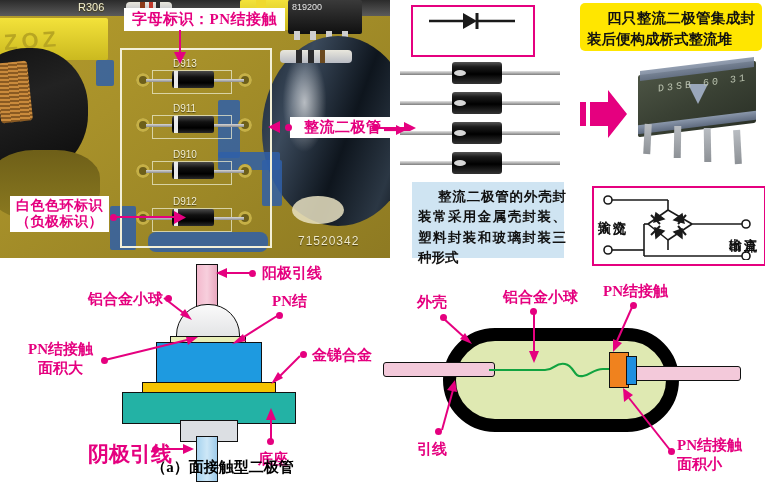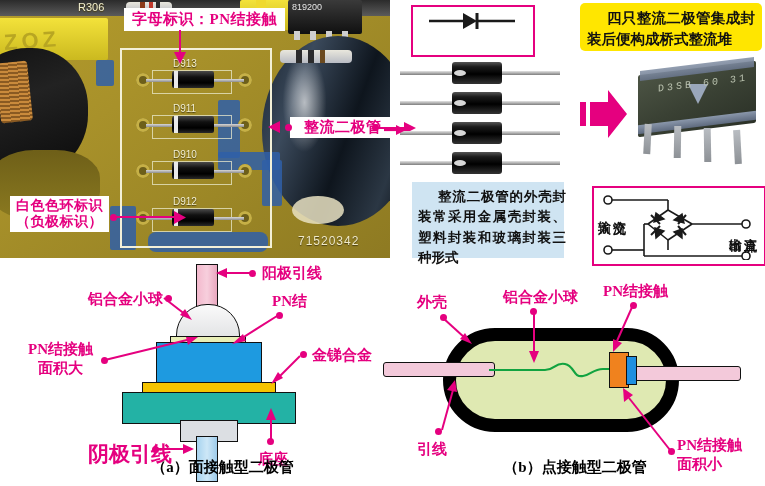--- a/index.html
+++ b/index.html
@@ -436,14 +436,13 @@
   </svg>
 
   <div class="cnTxt abs mag" style="left:292px;top:178px;font-size:15px;line-height:1.25;white-space:pre-line;">PN结接触
 面积小</div>
   <div class="dot" style="left:283px;top:190px;"></div>
   <svg class="abs" style="left:232px;top:126px;" width="56" height="68">
     <line x1="53" y1="66" x2="12" y2="14" stroke="#e5007f" stroke-width="2"></line>
     <polygon points="6,4 7,18 16,11" fill="#e5007f"></polygon>
   </svg>
 
-  <div class="cap cnTxt abs" style="left:0;top:200px;width:380px;text-align:center;font-size:15px;">（b）点接触型二极管</div>
 </div>
 
 </body></html>

